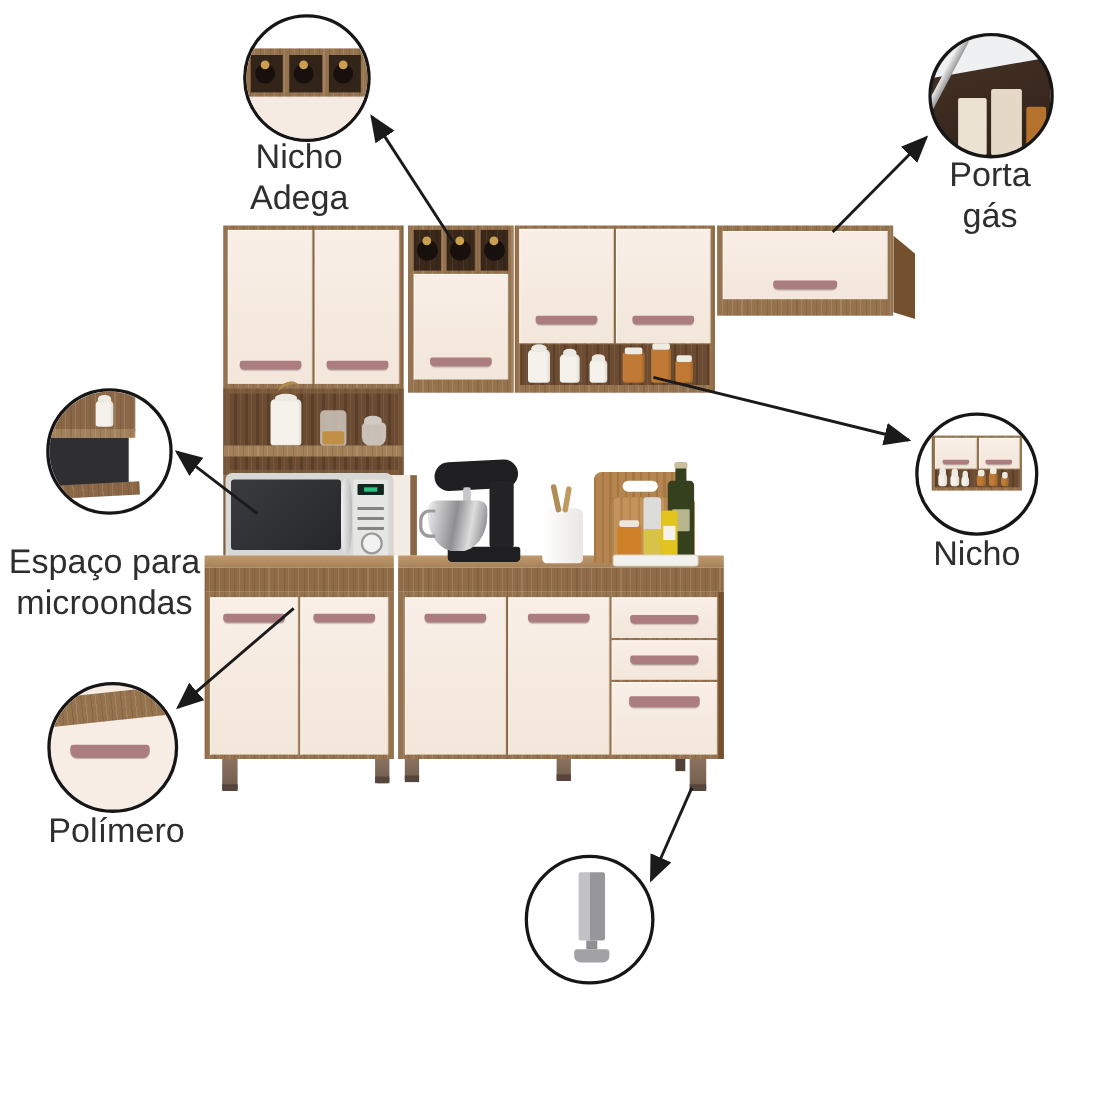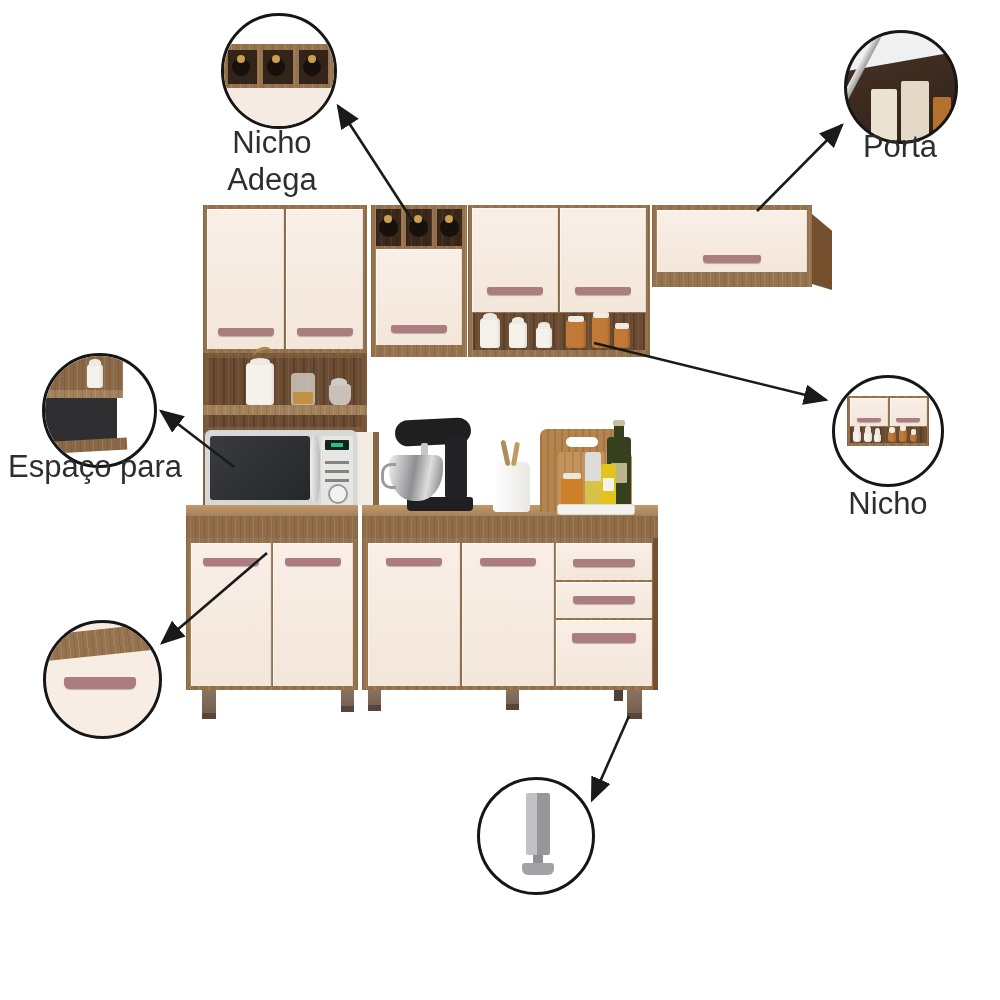--- a/index.html
+++ b/index.html
@@ -264,33 +264,36 @@
     <div class="abs" style="left:46px;top:13px;width:24px;height:62px;background:linear-gradient(90deg,#c2c2c6 0 45%,#97979b 45% 100%);border-radius:2px;"></div>
     <div class="abs" style="left:53px;top:75px;width:10px;height:8px;background:#8f8f93;"></div>
     <div class="abs" style="left:42px;top:83px;width:32px;height:12px;background:#a2a2a6;border-radius:3px 3px 6px 6px;"></div>
   </div>
 
   <div class="label" style="left:172px;top:124px;width:200px;">
     <div>Nicho</div>
     <div>Adega</div>
   </div>
 
-  <div class="label" style="left:800px;top:128px;width:200px;">
+  <div class="label" style="left:800px;top:140px;width:200px;">
     <div>Porta</div>
-  </div>
-
-  <div class="label" style="left:0px;top:448px;width:190px;">
+    <div>gás</div>
+  </div>
+
+  <div class="label" style="left:0px;top:492px;width:190px;">
     <div>Espaço para</div>
+    <div>microondas</div>
   </div>
 
   <div class="label" style="left:788px;top:485px;width:200px;">
     <div>Nicho</div>
   </div>
 
   <div class="label" style="left:0px;top:736px;width:212px;">
+    <div>Polímero</div>
   </div>
 
 
   <svg class="arrows" width="1000" height="1000" viewBox="0 0 1000 1000">
     <defs>
       <marker id="ah" markerWidth="11" markerHeight="9" refX="8.5" refY="4" orient="auto">
         <path d="M0,0 L9.5,4 L0,8 Z" fill="#1a1a1a"></path>
       </marker>
     </defs>
     <line x1="412" y1="220" x2="338" y2="106" stroke="#1a1a1a" stroke-width="2.6" marker-end="url(#ah)"></line>

